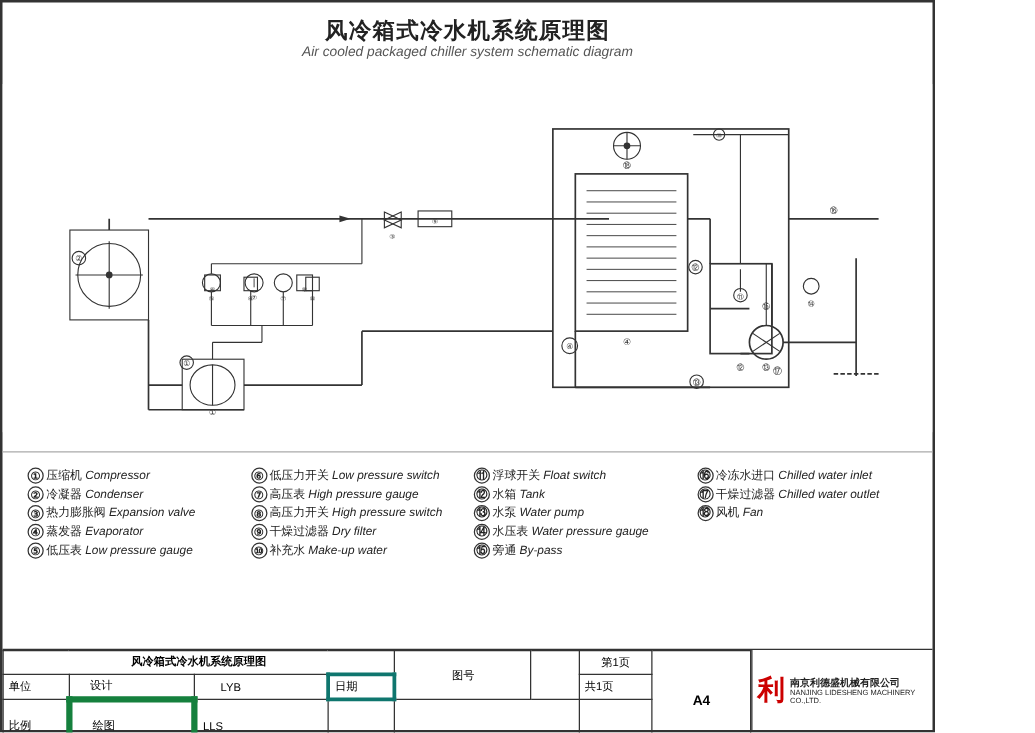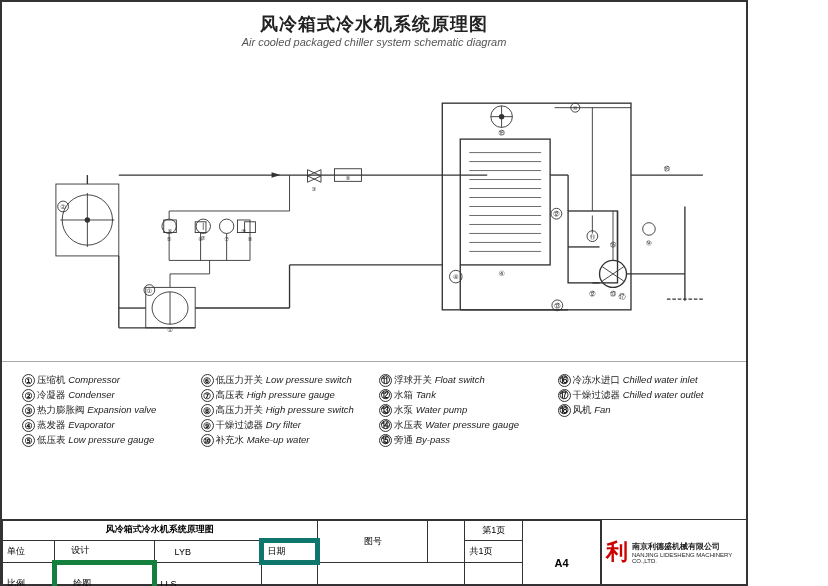--- a/index.html
+++ b/index.html
@@ -343,21 +343,21 @@
         <td colspan="4" style="border:1px solid #333;padding:2px 4px;text-align:center;font-weight:bold;">风冷箱式冷水机系统原理图</td>
         <td rowspan="2" style="border:1px solid #333;padding:2px 20px;text-align:center;">图号</td>
         <td rowspan="2" style="border:1px solid #333;padding:2px 10px;text-align:center;"></td>
         <td style="border:1px solid #333;padding:2px 4px;text-align:center;">第1页</td>
         <td style="border:1px solid #333;padding:2px 14px;font-size:11px;font-weight:bold;text-align:center;" rowspan="3">A4</td>
       </tr>
       <tr>
         <td style="border:1px solid #333;padding:0 4px;">单位</td>
         <td style="border:1px solid #333;padding:2px 16px;">设计</td>
         <td style="border:1px solid #333;padding:2px 20px;">LYB</td>
-        <td style="border:5px solid #0f766e;padding:2px 4px;">日期</td>
+        <td style="border:3px solid #0f766e;padding:2px 4px;">日期</td>
         <td style="border:1px solid #333;padding:2px 4px;">共1页</td>
       </tr>
       <tr>
         <td style="border:1px solid #333;padding:14px 4px;">比例</td>
         <td style="border:5px solid #15803d;padding:2px 16px;">绘图</td>
         <td style="border:1px solid #333;padding:2px 4px;">LLS</td>
         <td style="border:1px solid #333;padding:2px 4px;"></td>
         <td colspan="2" style="border:1px solid #333;padding:2px 4px;"></td>
       </tr>
       <tr>

